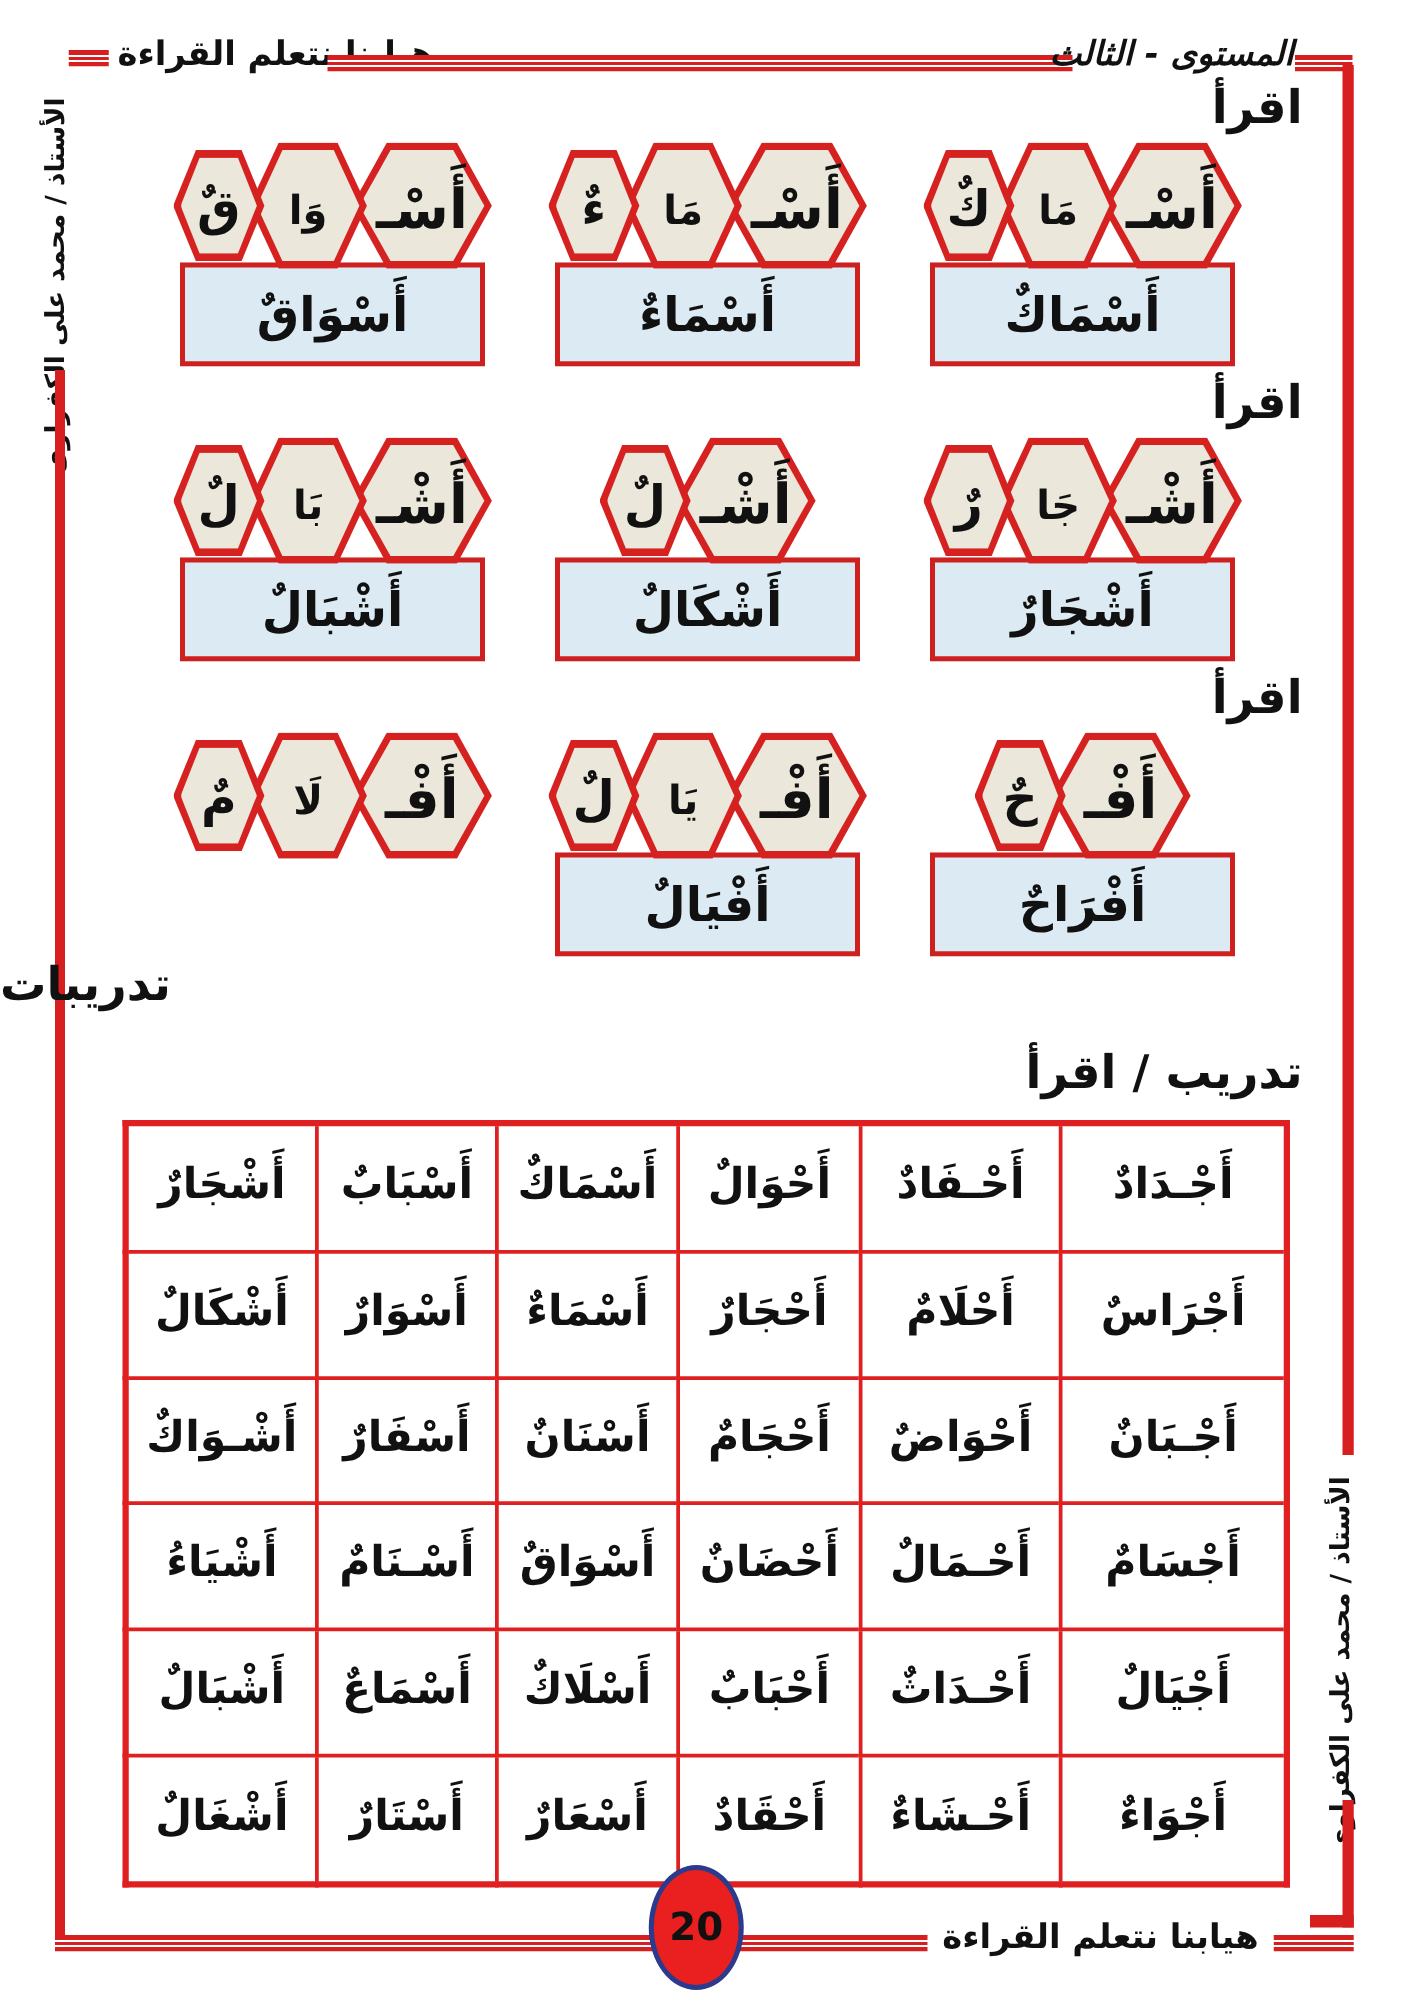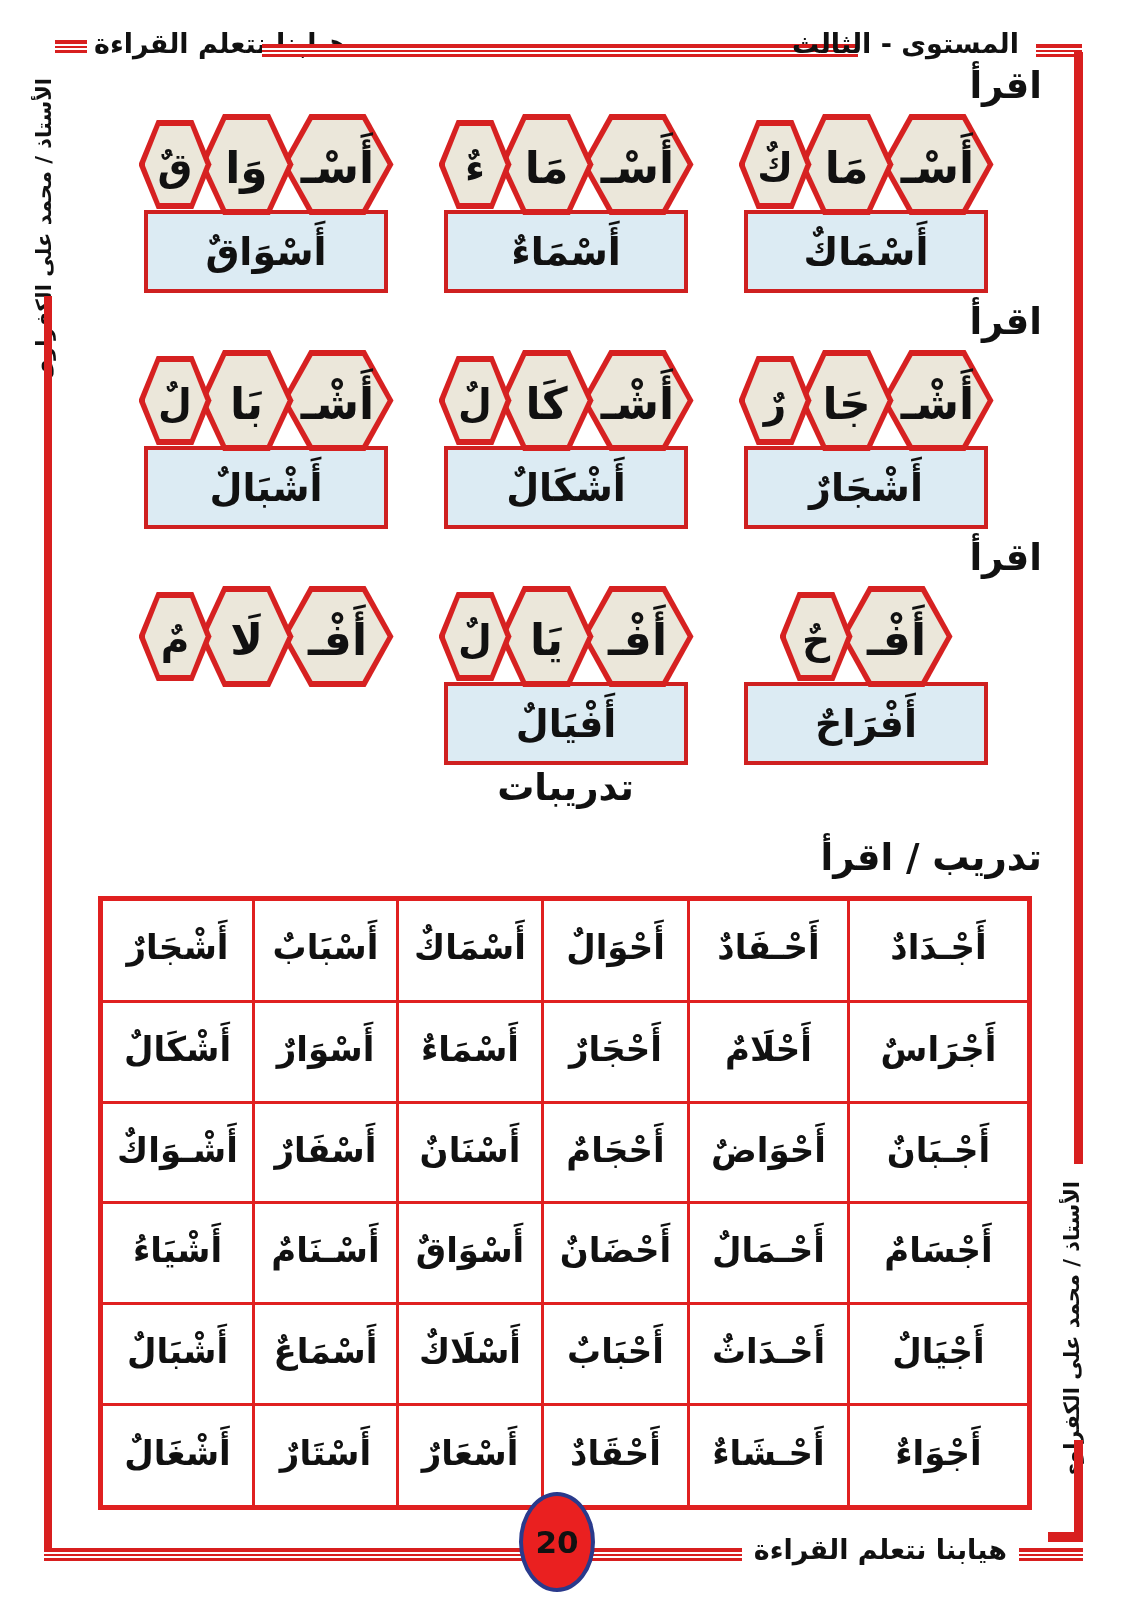--- a/index.html
+++ b/index.html
@@ -46,34 +46,34 @@
   }
   .hex::before {
     content: ""; position: absolute; inset: 6px;
     clip-path: polygon(25% 0, 75% 0, 100% 50%, 75% 100%, 25% 100%, 0 50%);
     background: #ebe7da;
   }
   .hex .t { position: relative; z-index: 1; font-weight: bold; padding-top: 6px; }
   .hex-a { width: 112px; height: 101px; }
   .hex-a .t { font-size: 44px; }
   .hex-b { width: 94px; height: 101px; }
-  .hex-b .t { font-size: 44px; }
+  .hex-b .t { font-size: 32px; }
   .hex-c { width: 73px; height: 89px; }
   .hex-c .t { font-size: 39px; }
   .hexrow .hex + .hex { margin-right: -12px; }
   .wordbox {
     position: relative; z-index: 1; margin-top: -5px;
     width: 244px; height: 83px;
     background: #dcebf3; border: 4px solid #cf2020;
     display: flex; align-items: center; justify-content: center;
     font-size: 38px; font-weight: bold;
   }
 
   
-  .ex-title { position:absolute; left:0; width:1131px; text-align:center;
+  .ex-title { position:absolute; left:0; width:1131px; text-align:left;
               font-size: 37px; font-weight: bold; }
   .ex-sub   { position:absolute; font-size: 37px; font-weight: bold; text-align: center; }
   .word-table-wrap { position:absolute; left:102px; top:896px; width:930px; height:614px; }
   table.word-table {
     width: 100%; height: 100%;
     border-collapse: collapse; table-layout: fixed;
     border: 5px solid #e02020;
     background: #ffffff;
   }
   table.word-table td {
@@ -97,21 +97,21 @@
   }
 </style>
 </head>
 <body>
 
 <div class="page">
 
   <div class="abs hbar" style="left:55px;  top:40px; width:32px;  height:13px;"></div>
   <div class="h-label" style="left:94px;  top:28px;">هيابنا نتعلم القراءة</div>
   <div class="abs hbar" style="left:262px; top:44px; width:596px; height:13px;"></div>
-  <div class="h-label" style="right:112px; top:28px;">المستوى - الثالث</div>
+  <div class="h-label" style="right:96px; top:28px;font-style:italic;">المستوى - الثالث</div>
   <div class="abs hbar" style="left:1036px; top:44px; width:46px; height:13px;"></div>
 
   <div class="abs vline" style="left:1074px; top:52px;   width:9px; height:1112px;"></div>
   <div class="vtext" style="left:947px; top:1294px; width:250px;">الأستاذ /  محمد على الكفراوى</div>
   <div class="abs vline" style="left:1074px; top:1440px; width:9px; height:102px;"></div>
   <div class="abs vline" style="left:1048px; top:1532px; width:35px; height:10px;"></div>
 
   <div class="vtext" style="left:-58px; top:168px; width:204px;">الأستاذ /  محمد على الكفراوى</div>
   <div class="abs vline" style="left:44px; top:296px; width:8px; height:1258px;"></div>
 
@@ -174,23 +174,20 @@
         <div class="hex hex-c">
             <span class="t">رٌ</span>
           </div>
       </div>
       <div class="wordbox">أَشْجَارٌ</div>
     </div>
     <div class="group">
       <div class="hexrow">
         <div class="hex hex-a">
             <span class="t">أَشْـ</span>
-          </div>
-        <div class="hex hex-b">
-            <span class="t">كَا</span>
           </div>
         <div class="hex hex-c">
             <span class="t">لٌ</span>
           </div>
       </div>
       <div class="wordbox">أَشْكَالٌ</div>
     </div>
     <div class="group">
       <div class="hexrow">
         <div class="hex hex-a">

